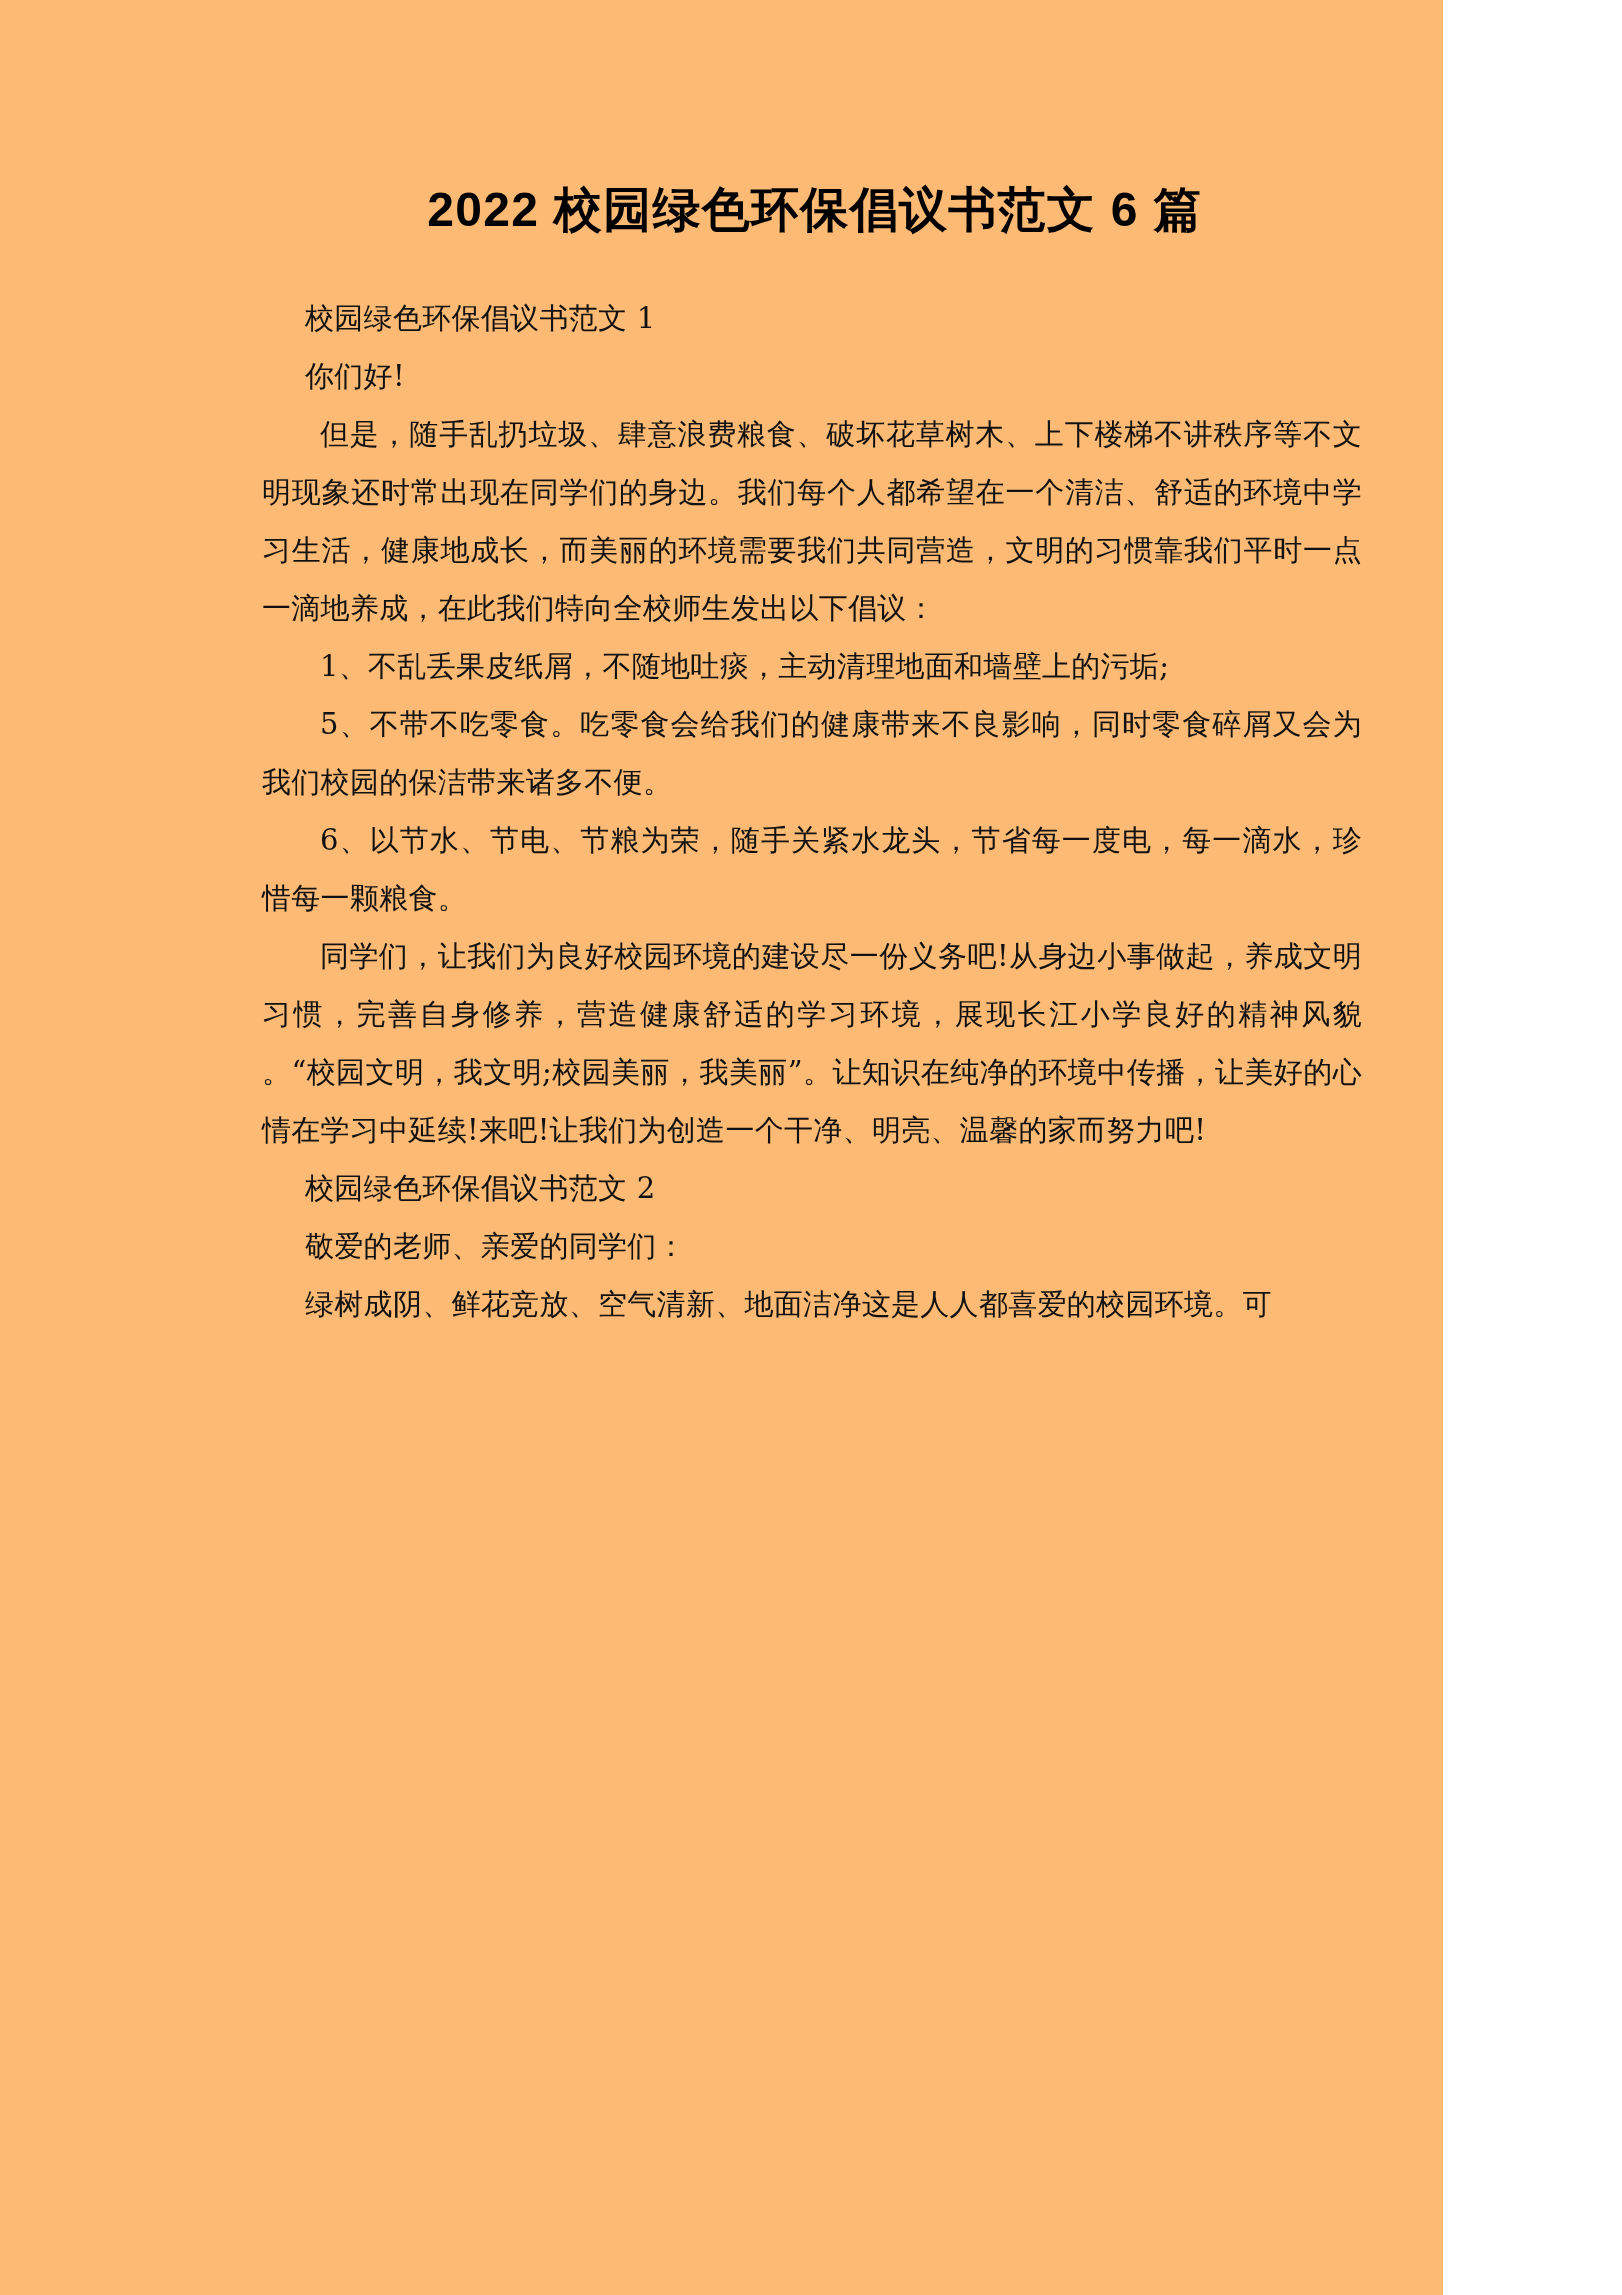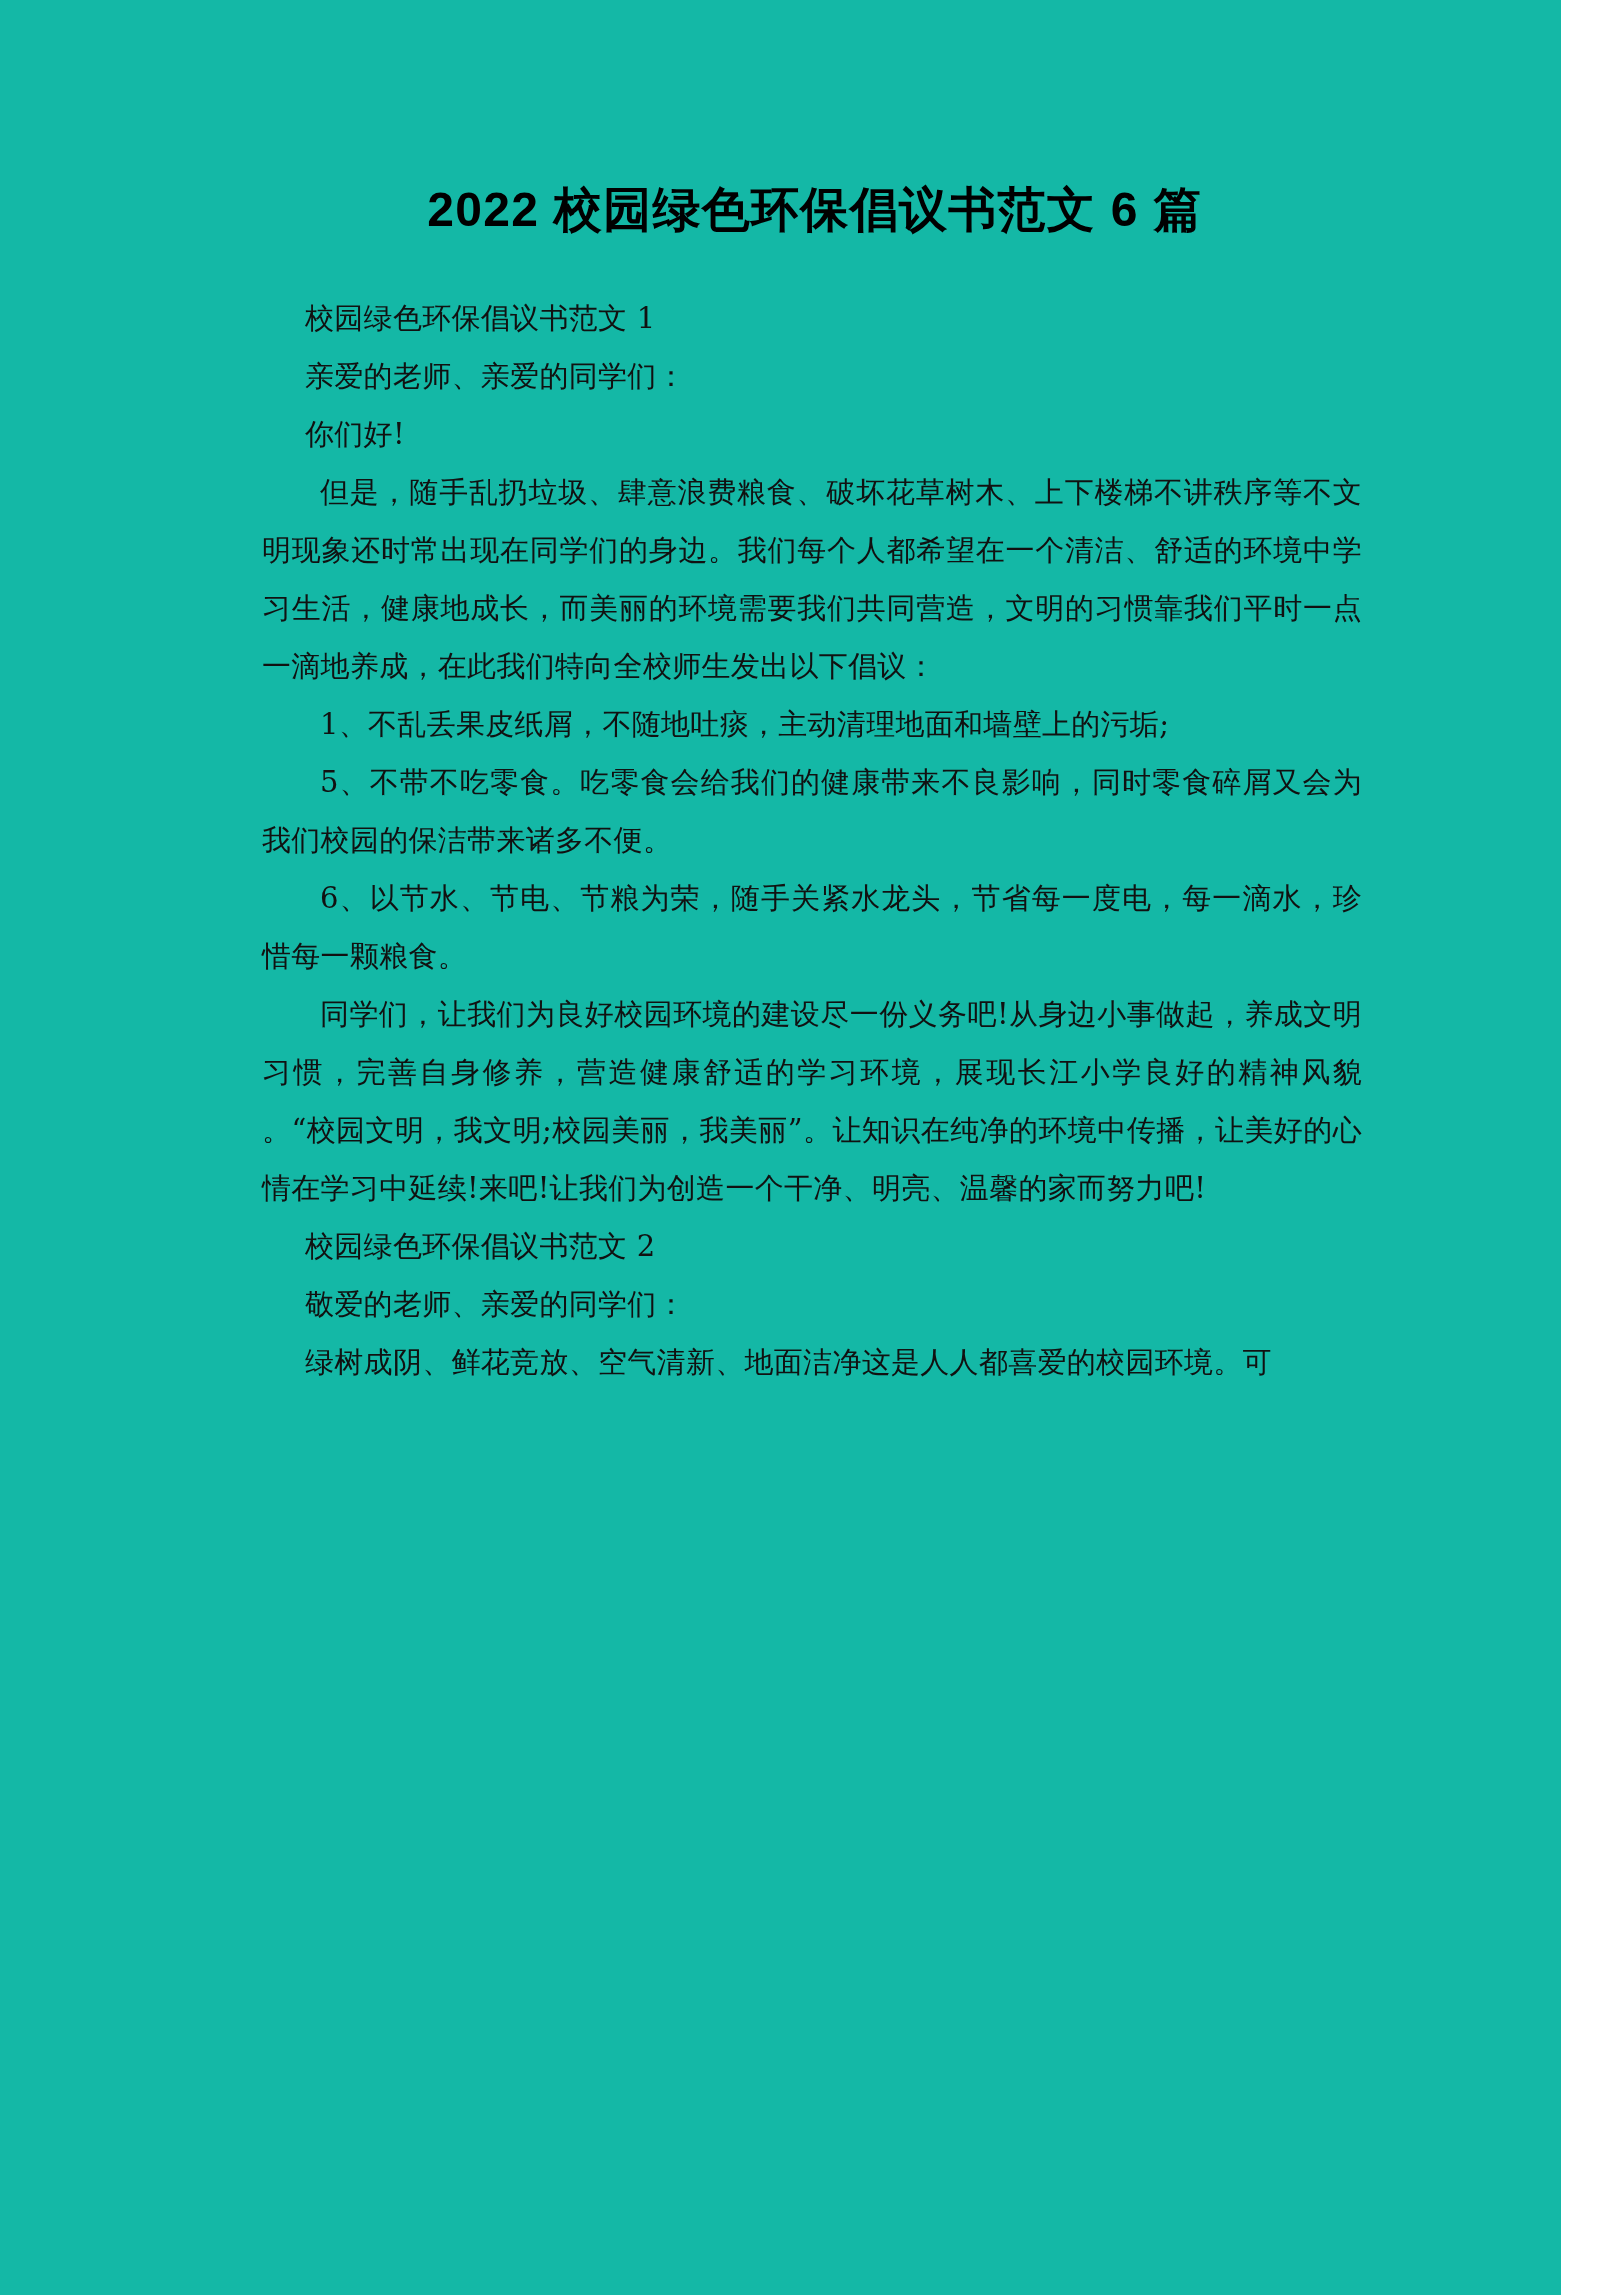--- a/index.html
+++ b/index.html
@@ -2,23 +2,23 @@
 <html style="font-size:10.5px"><head>
 <meta charset="utf-8">
 <style>
   html, body {
     margin: 0;
     padding: 0;
     background: #ffffff;
   }
   .page {
     position: relative;
-    width: 1561px;
+    width: 1443px;
     height: 2295px;
-    background: #14b8a6;
+    background: #fdba74;
     box-sizing: border-box;
     overflow: hidden;
     font-family: "DejaVu Serif", "Liberation Serif", serif;
     color: #000000;
   }
   .content {
     position: absolute;
     left: 262px;
     top: 0;
     width: 1106px;
@@ -62,21 +62,20 @@
 
 <div class="page">
   <div class="content">
 
     <h1 class="doc-title">2022 校园绿色环保倡议书范文 6 篇</h1>
 
     <div class="body-block">
 
       <p class="para label">校园绿色环保倡议书范文 1</p>
 
-      <p class="para label">亲爱的老师、亲爱的同学们：</p>
 
       <p class="para label">你们好!</p>
 
 
       <p class="para indent2">但是，随手乱扔垃圾、肆意浪费粮食、破坏花草树木、上下楼梯不讲秩序等不文明现象还时常出现在同学们的身边。我们每个人都希望在一个清洁、舒适的环境中学习生活，健康地成长，而美丽的环境需要我们共同营造，文明的习惯靠我们平时一点一滴地养成，在此我们特向全校师生发出以下倡议：</p>
 
       <p class="para listitem">1、不乱丢果皮纸屑，不随地吐痰，主动清理地面和墙壁上的污垢;</p>
 
 
 

